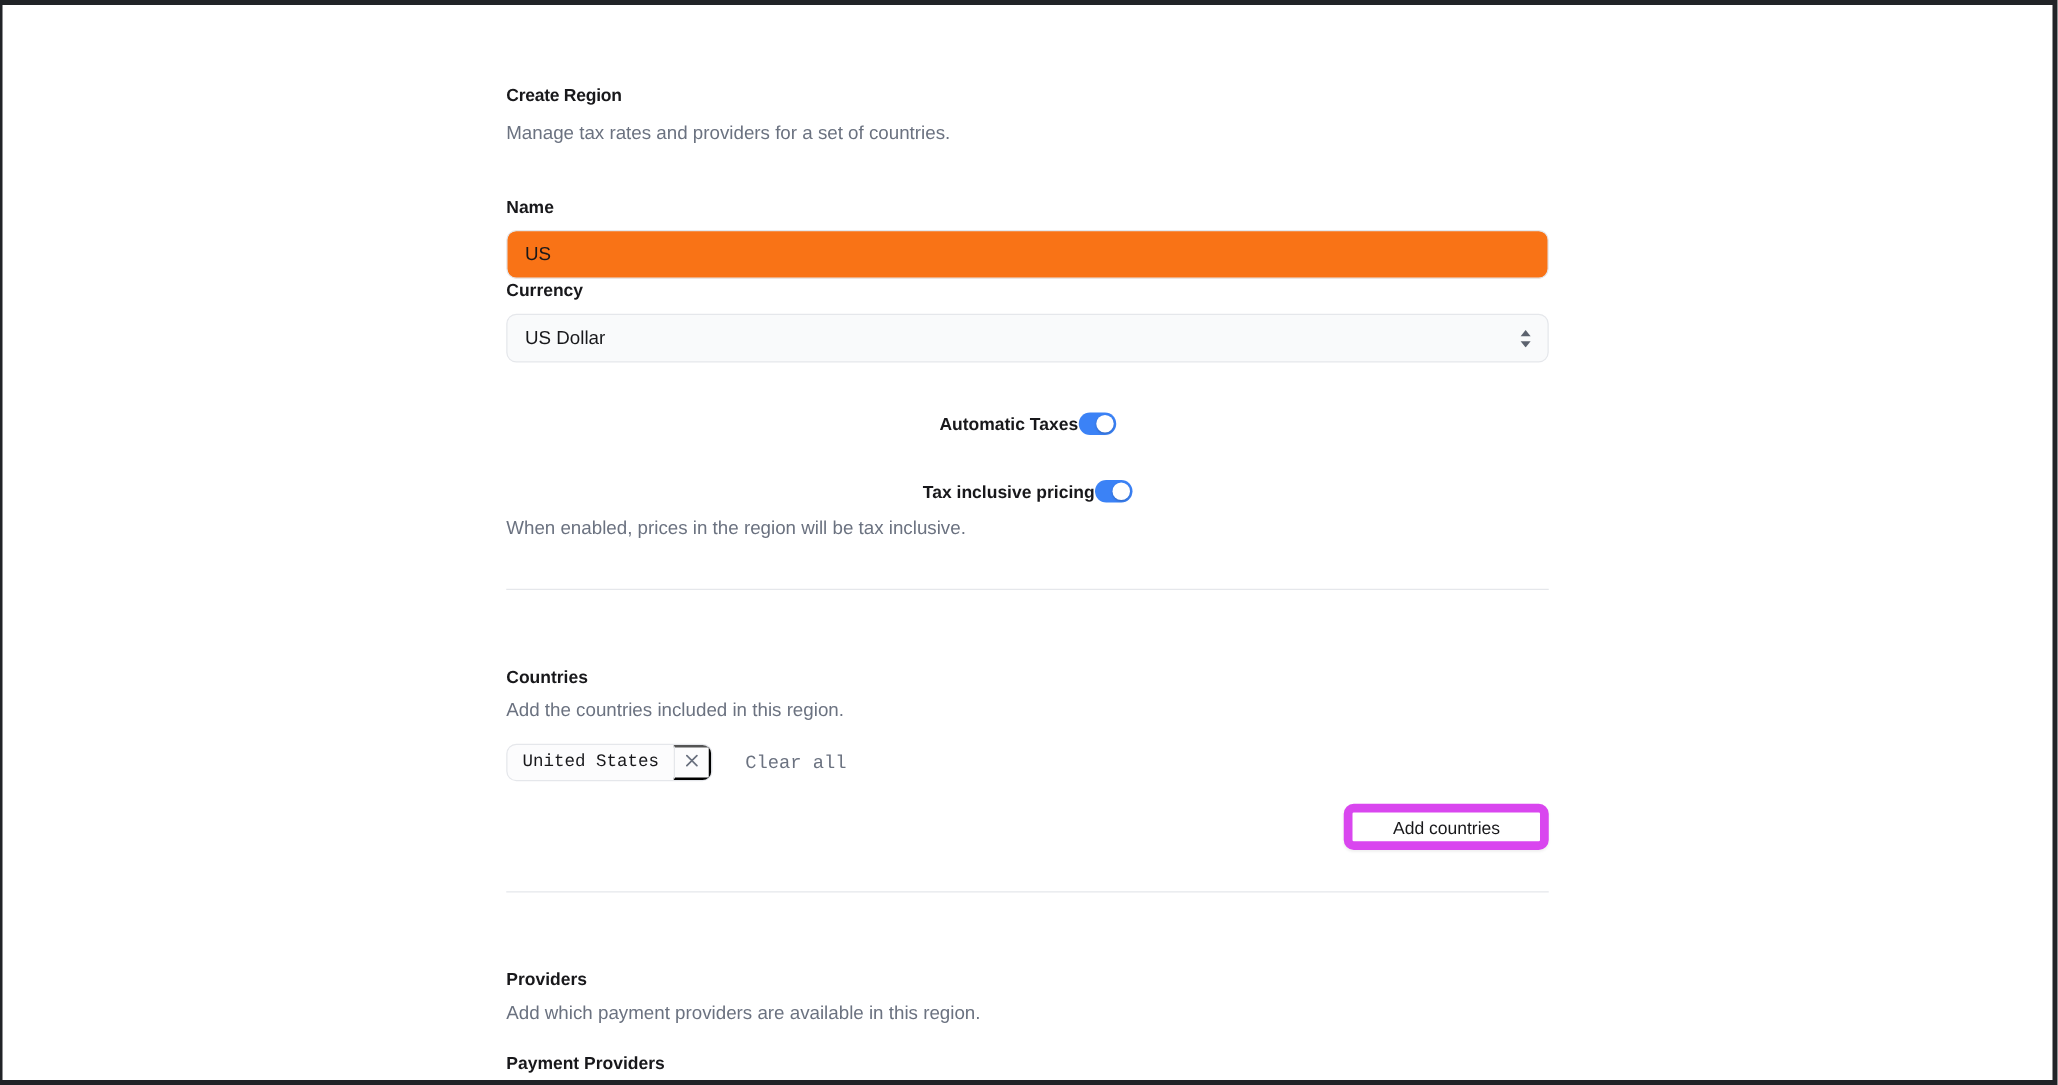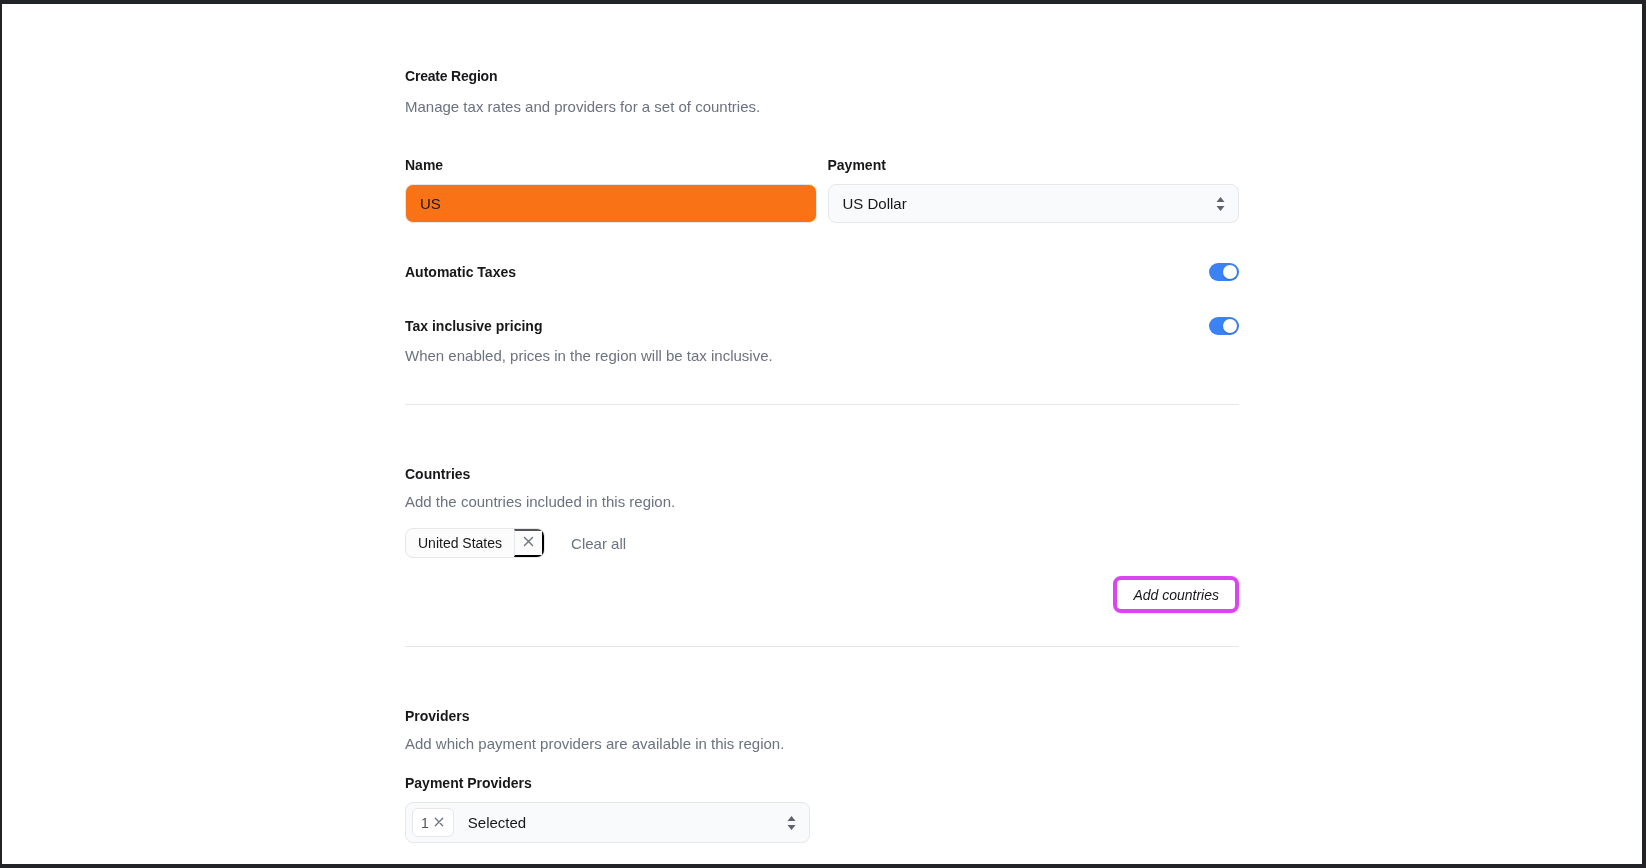--- a/index.html
+++ b/index.html
@@ -26,21 +26,21 @@
   }
   .page-subtitle {
     margin-top: 6px;
     font-size: 15px;
     line-height: 22px;
     color: #6b7280;
   }
   .field-grid {
     margin-top: 38px;
     display: grid;
-    grid-template-columns: 1fr 1fr;
+    grid-template-columns: 1fr;
     column-gap: 11px;
   }
   .field-label {
     display: block;
     font-size: 14px;
     font-weight: 600;
     line-height: 18px;
     color: #18181b;
     margin-bottom: 10px;
   }
@@ -79,21 +79,21 @@
     flex-direction: column;
     align-items: center;
     gap: 2px;
   }
   .chevrons svg { display: block; }
   .toggle-section { margin-top: 40px; }
   .toggle-section.second { margin-top: 36px; }
   .toggle-row {
     display: flex;
     align-items: center;
-    justify-content: space-between;
+    justify-content: center;
   }
   .toggle-label {
     font-size: 14px;
     font-weight: 600;
     line-height: 18px;
     color: #18181b;
   }
   .toggle-desc, .section-desc {
     margin-top: 10px;
     font-size: 15px;
@@ -134,20 +134,21 @@
     font-size: 14px;
     font-weight: 600;
     line-height: 18px;
     color: #18181b;
   }
   .section .section-desc { margin-top: 8px; }
   .chip-row {
     margin-top: 16px;
     display: flex;
     align-items: center;
+    font-family: Liberation Mono, monospace;
   }
   .chip {
     display: inline-flex;
     align-items: stretch;
     height: 30px;
     background: #fcfcfd;
     border: 1px solid #e5e7eb;
     border-radius: 8px;
     overflow: hidden;
   }
@@ -174,31 +175,30 @@
     color: #6b7280;
     cursor: pointer;
   }
   .button-row {
     margin-top: 18px;
     display: flex;
     justify-content: flex-end;
   }
   .btn-secondary {
     height: 37px;
-    padding: 0 16px;
+    padding: 0 32px;
     background: #ffffff;
-    border: 4px solid #d946ef;
+    border: 7px solid #d946ef;
     border-radius: 8px;
     box-shadow: 0 1px 2px rgba(0,0,0,0.06);
     font-family: "Liberation Sans", sans-serif;
     font-size: 14px;
     font-weight: 500;
     color: #18181b;
     cursor: pointer;
-    font-style: italic;
   }
   .sub-label { margin-top: 20px; }
   .provider-select {
     margin-top: 10px;
     width: 405px;
     height: 41px;
     background: #f9fafb;
     border: 1px solid #e5e7eb;
     border-radius: 8px;
     display: flex;
@@ -237,21 +237,21 @@
 
   <h1 class="page-title">Create Region</h1>
   <p class="page-subtitle">Manage tax rates and providers for a set of countries.</p>
 
   <div class="field-grid">
     <div>
       <label class="field-label">Name</label>
       <input class="text-input" type="text" value="US" style="">
     </div>
     <div>
-      <label class="field-label">Payment</label>
+      <label class="field-label">Currency</label>
       <div class="select-box">
         <span>US Dollar</span>
         <span class="chevrons">
           <svg width="9" height="6" viewBox="0 0 9 6">
               <path d="M4.5 0 L8.5 5 H0.5 Z" fill="#5c626e"></path>
             </svg>
           <svg width="9" height="6" viewBox="0 0 9 6">
               <path d="M4.5 6 L0.5 1 H8.5 Z" fill="#5c626e"></path>
             </svg>
         </span>

